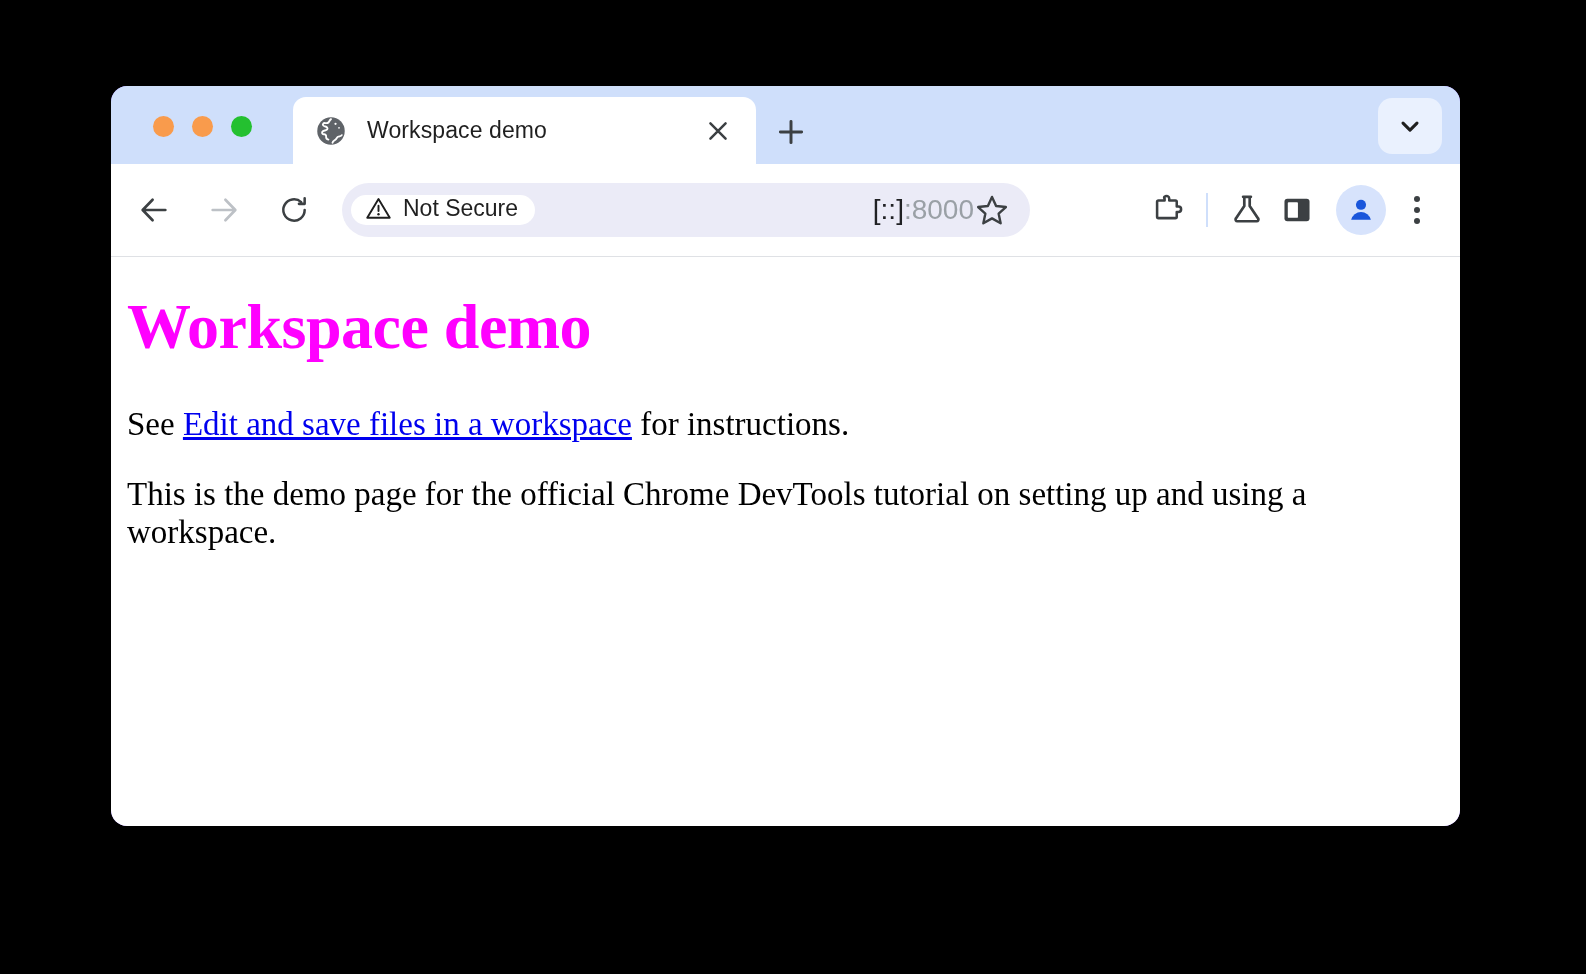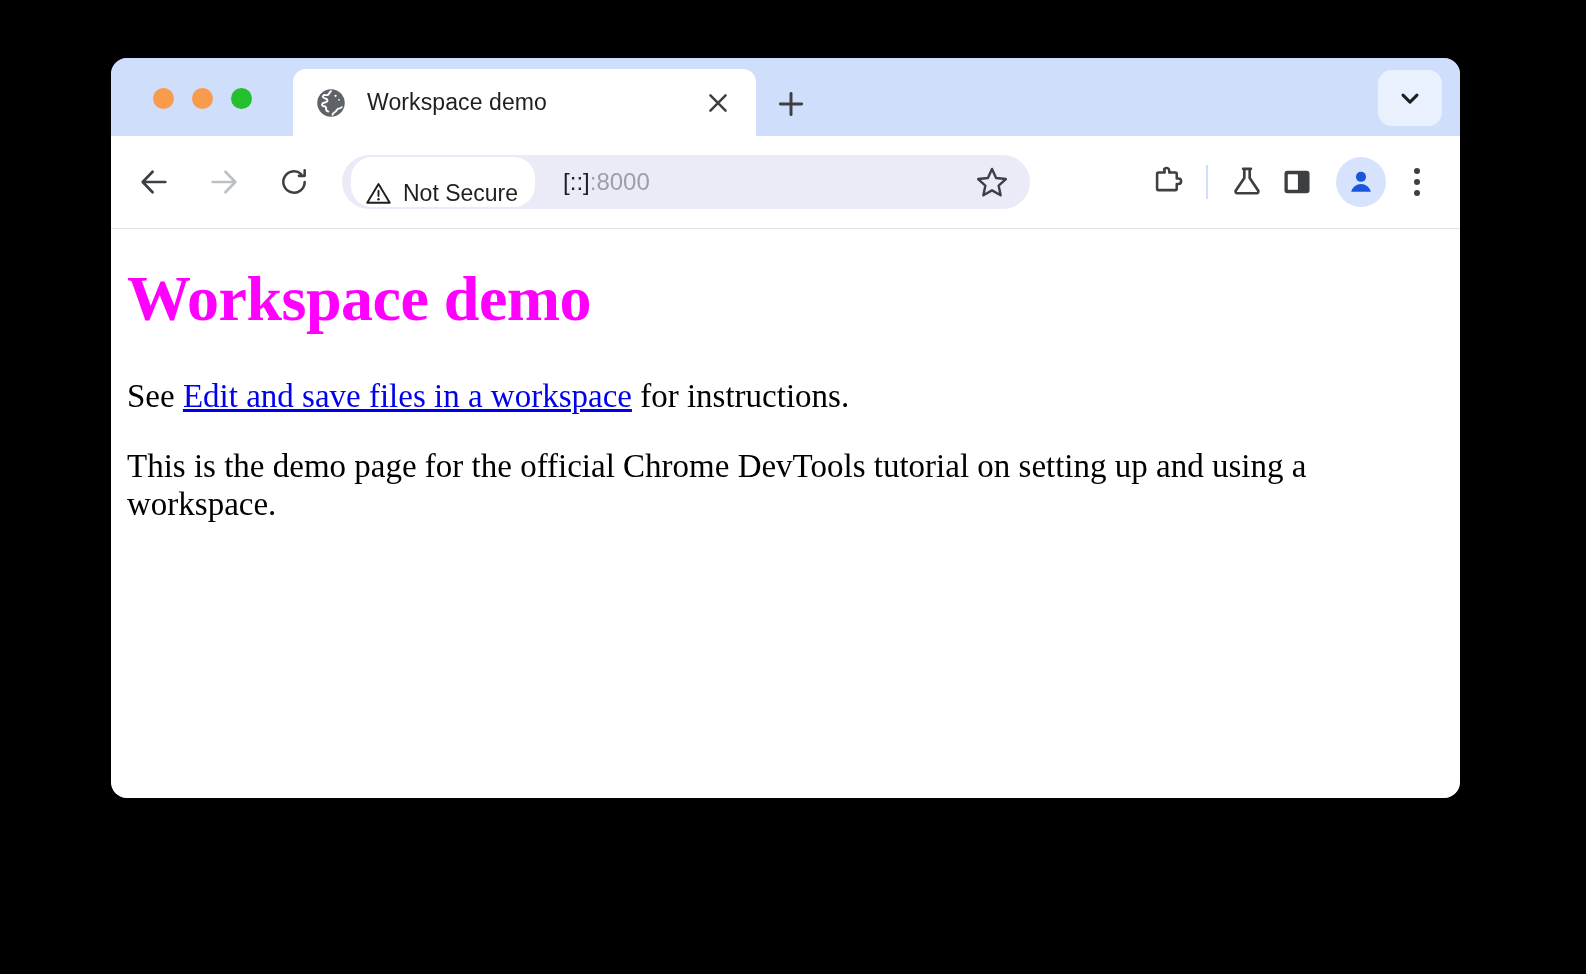--- a/index.html
+++ b/index.html
@@ -12,21 +12,21 @@
     width: 1586px;
     height: 974px;
     overflow: hidden;
     font-family: "Liberation Sans", sans-serif;
   }
 
   
   #browser-window {
     position: absolute;
     left: 111px;
-    top: 58px;
+    top: 86px;
     width: 1349px;
     height: 740px;
     border-radius: 16px;
     overflow: hidden;
     background: #8b5cf6;
     display: flex;
     flex-direction: column;
   }
 
   
@@ -145,41 +145,42 @@
     width: 688px;
     height: 54px;
     background: #ebebf7;
     border-radius: 27px;
     display: flex;
     align-items: center;
     flex: 0 0 auto;
   }
   #security-chip {
     margin-left: 9px;
-    height: 50px;
+    height: 30px;
     background: #ffffff;
     border-radius: 21px;
     display: flex;
-    align-items: flex-end;
+    align-items: flex-start;
     padding: 0 17px 0 14px;
     flex: 0 0 auto;
   }
   #security-chip-label {
     margin-left: 11px;
     font-size: 23px;
     color: #1f1f1f;
     white-space: nowrap;
   }
   #url-text {
     margin-left: 28px;
-    font-size: 24px;
+    font-size: 28px;
     color: #9aa0a6;
     white-space: nowrap;
     flex: 1 1 auto;
     overflow: hidden;
+    text-align: right;
   }
   #url-text .url-host { color: #202124; }
   #bookmark-star {
     margin-right: 20px;
     width: 36px;
     height: 36px;
     display: flex;
     align-items: center;
     justify-content: center;
     flex: 0 0 auto;

